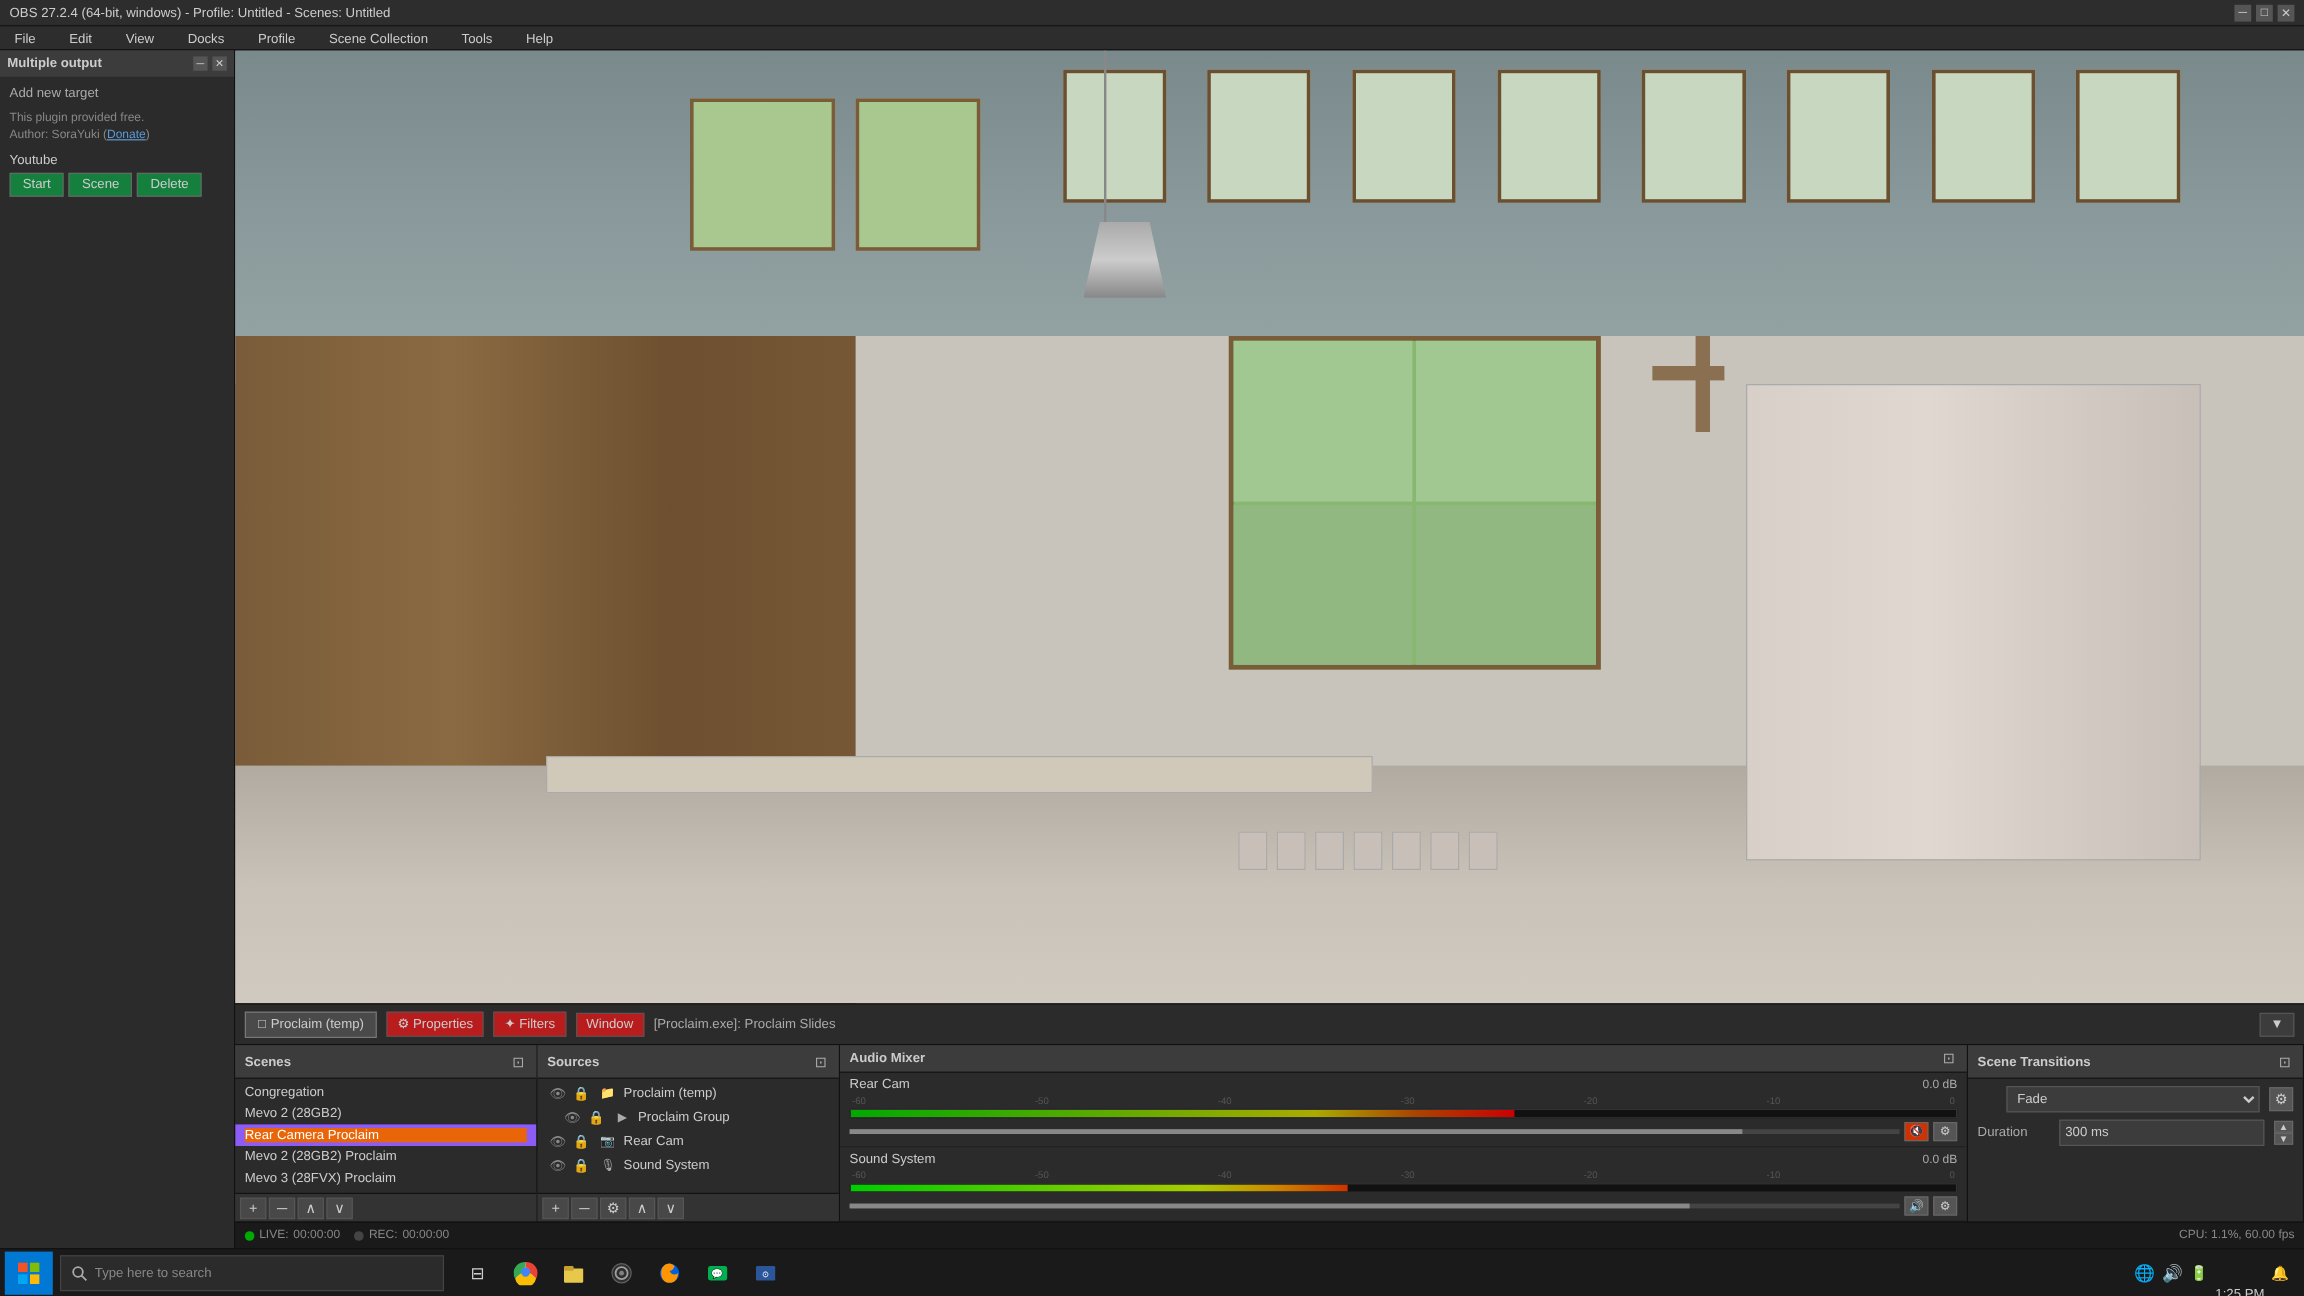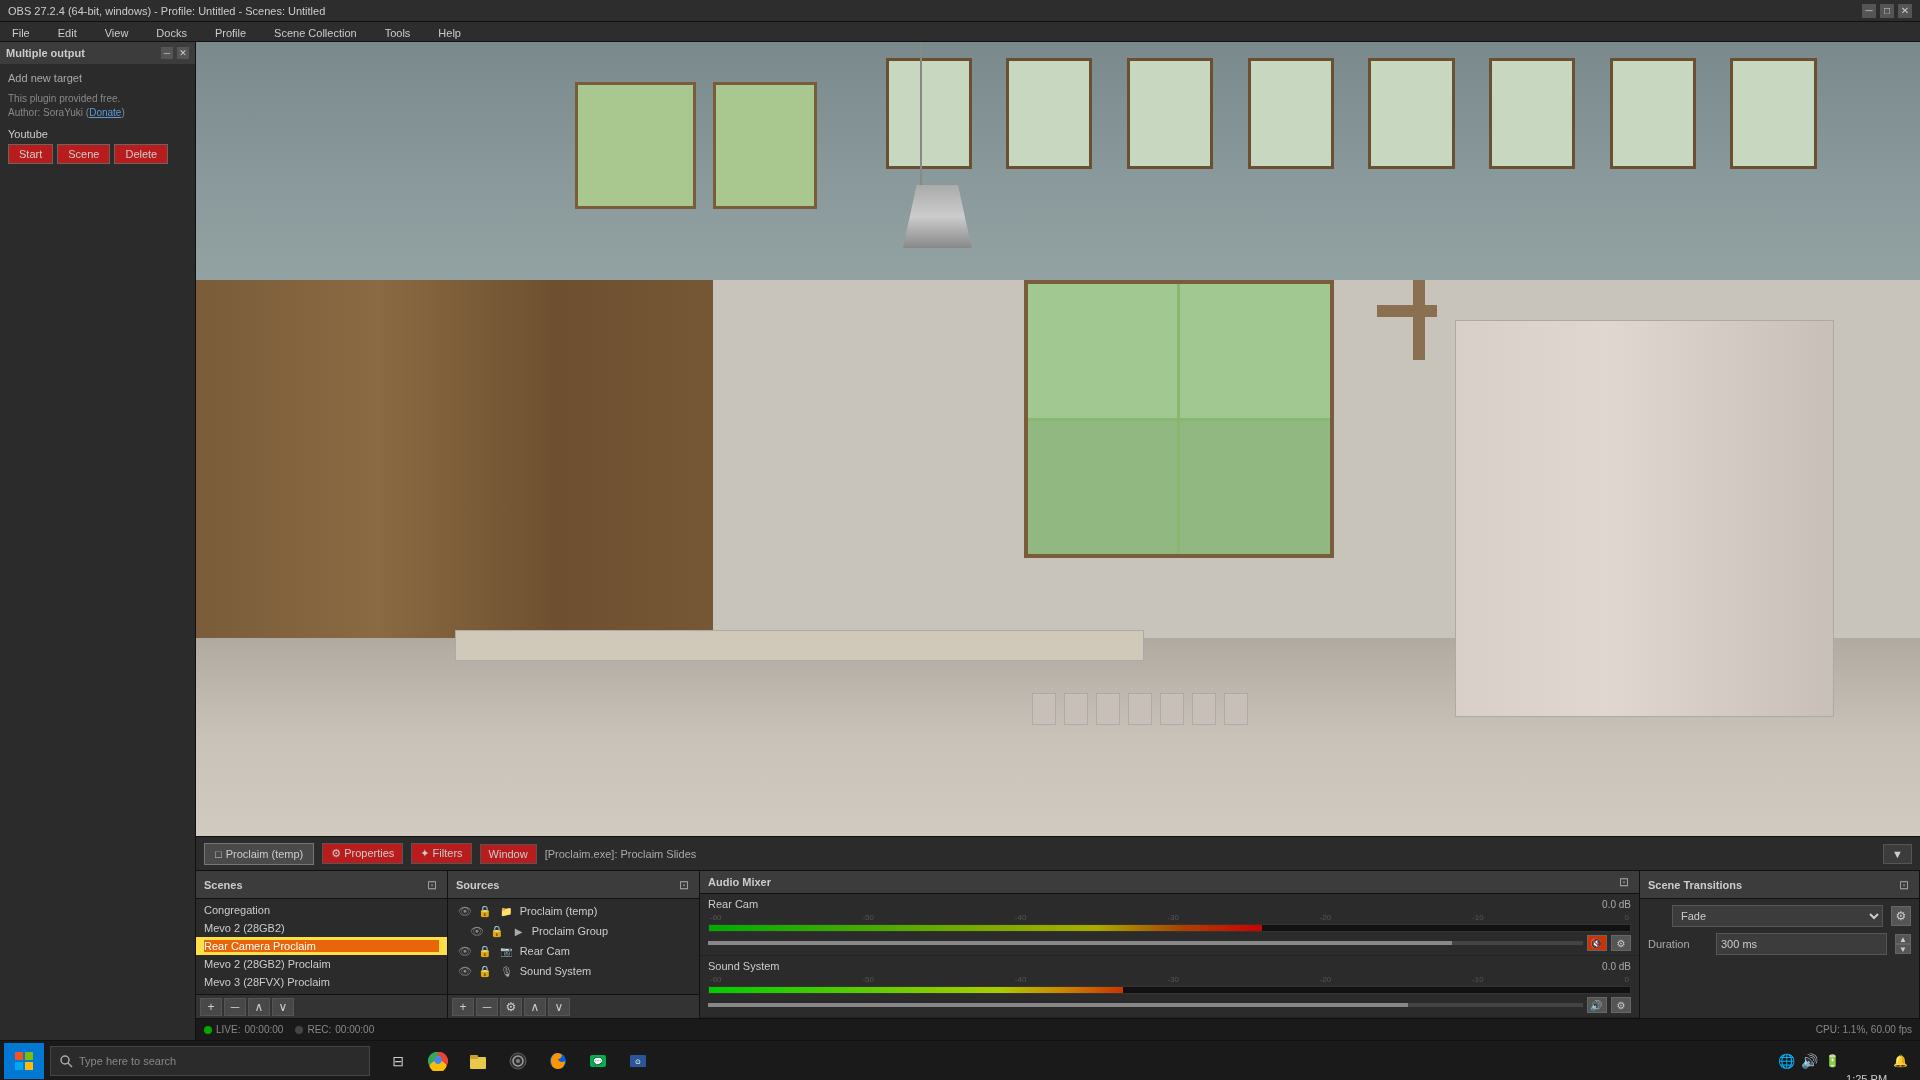--- a/index.html
+++ b/index.html
@@ -127,21 +127,21 @@
       font-size: 11px;
       color: #ccc;
       margin-bottom: 4px;
     }
     .plugin-action-btns {
       display: flex;
       gap: 4px;
     }
     .plugin-action-btn {
       padding: 3px 10px;
-      background: #b91c1c;
+      background: #15803d;
       border: 1px solid #666;
       color: #ccc;
       font-size: 11px;
       cursor: pointer;
     }
 
     
     .center-area {
       flex: 1;
       display: flex;
@@ -300,21 +300,21 @@
       overflow-y: auto;
       padding: 2px 0;
     }
     .scene-item {
       padding: 3px 8px;
       cursor: pointer;
       font-size: 11px;
       color: #ccc;
     }
     .scene-item.active {
-      background: #fde047;
+      background: #8b5cf6;
       color: #fff;
     }
     .scene-item input {
       background: #e8650a;
       border: none;
       color: #fff;
       font-size: 11px;
       width: 100%;
       outline: none;
     }

